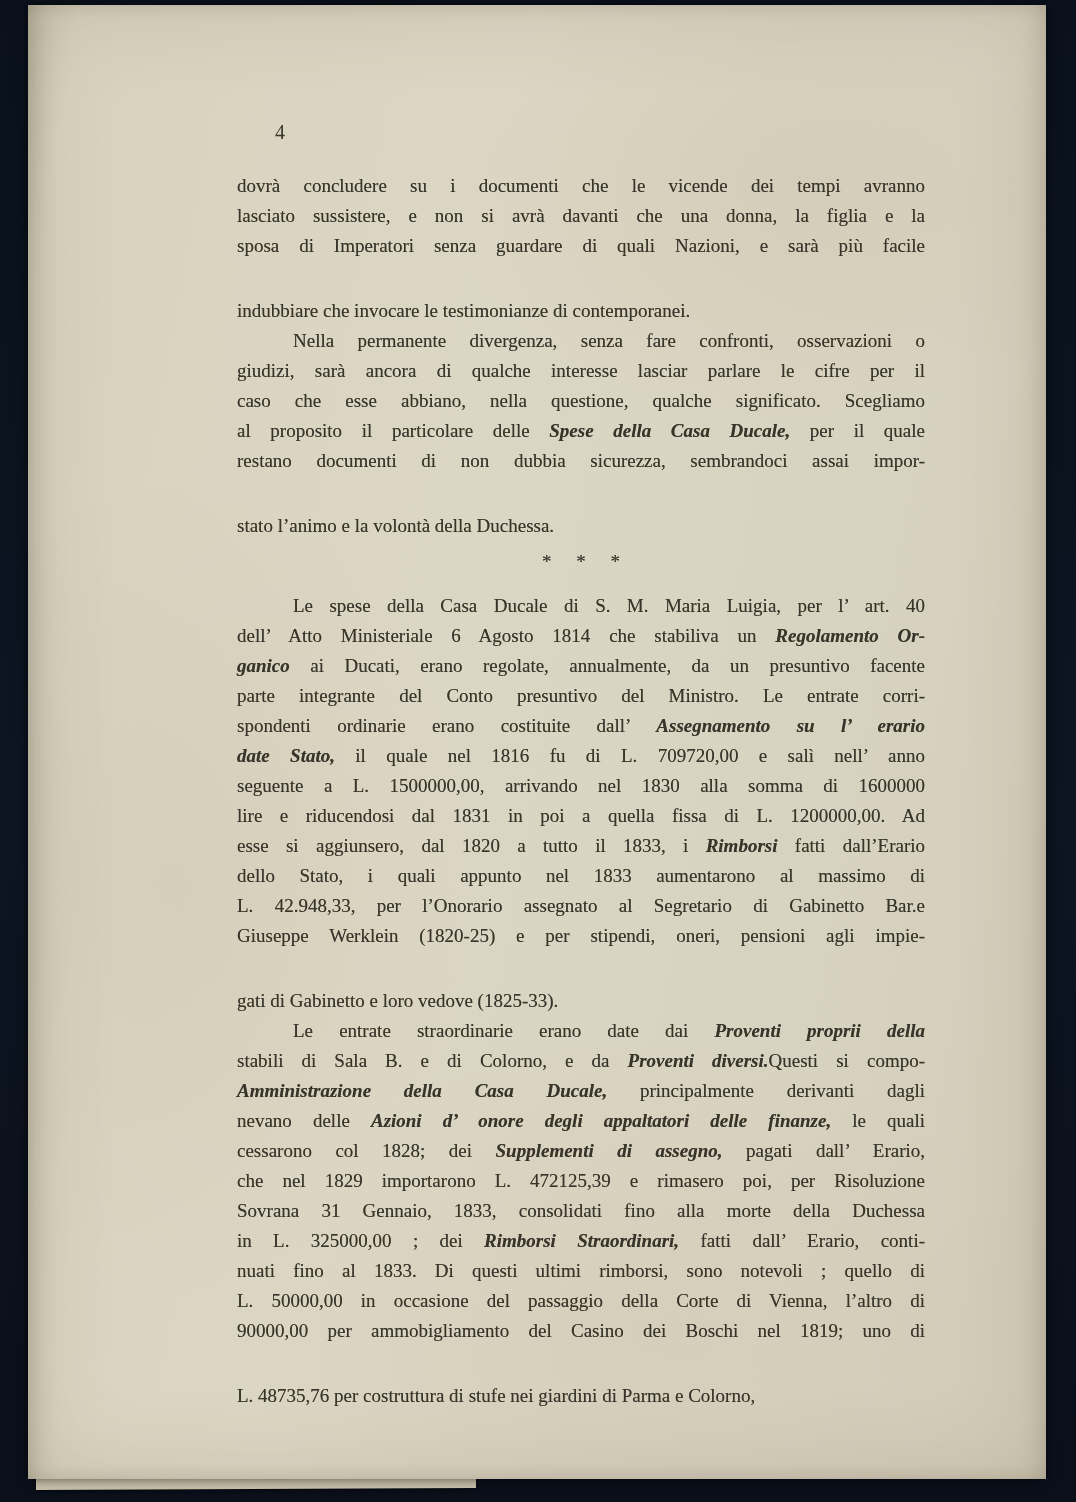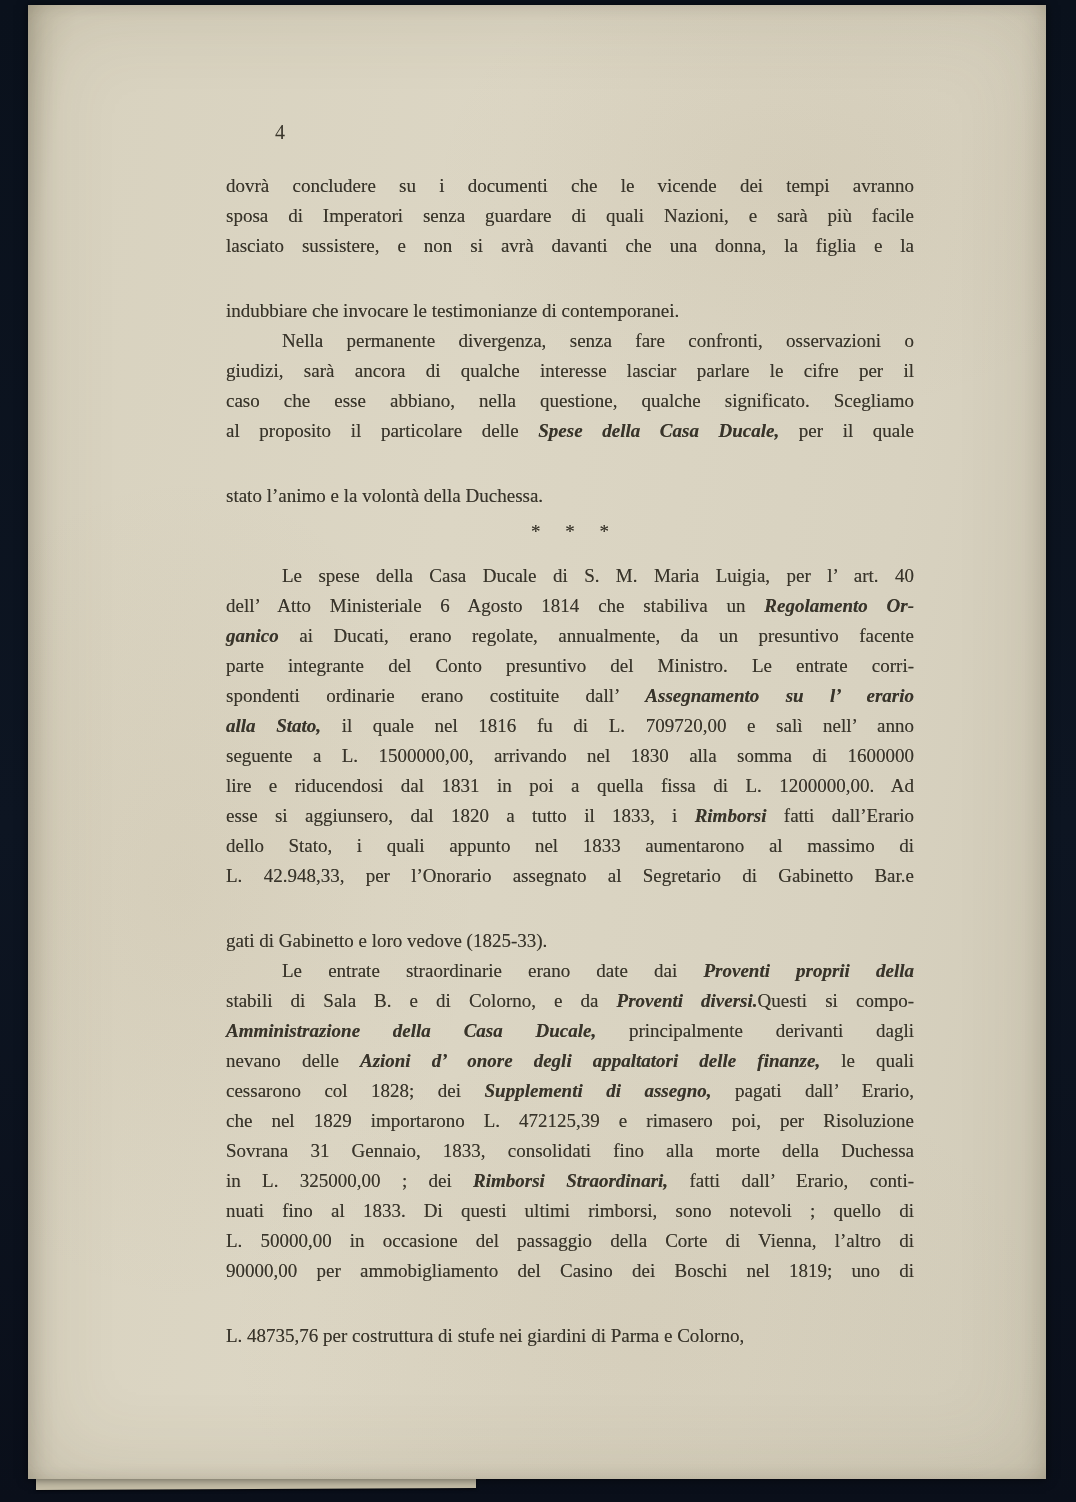--- a/index.html
+++ b/index.html
@@ -26,21 +26,21 @@
       inset 0 0 90px rgba(90,72,45,.16),
       inset 14px 0 26px -12px rgba(50,42,28,.28),
       inset -12px 0 24px -12px rgba(50,42,28,.22),
       0 0 10px rgba(0,0,0,.6);
   }
   .page-number {
     position: absolute; left: 247px; top: 116px;
     font-size: 20px; color: var(--ink, #38342a);
   }
   .text-block {
-    position: absolute; left: 198px; top: 166px; width: 688px;
+    position: absolute; left: 209px; top: 166px; width: 688px;
     color: var(--ink, #38342a); font-size: 19px;
     text-shadow: 0 0 .5px rgba(56,52,42,.55);
   }
   .para { margin: 0; }
   .line {
     line-height: 30px;
     text-align: justify;
     text-align-last: justify;
     -moz-text-align-last: justify;
   }
@@ -56,44 +56,46 @@
 </head>
 <body>
 
 <div class="scan-bg">
   <div class="under-page"></div>
   <div class="page">
     <div class="page-number">4</div>
     <div class="text-block">
         <div class="para">
           <div class="line"><span>dovrà concludere su i documenti che le vicende dei tempi avranno</span></div>
+          <div class="line"><span>lasciato sussistere, e non si avrà davanti che una donna, la figlia e la</span></div>
           <div class="line"><span>sposa di Imperatori senza guardare di quali Nazioni, e sarà più facile</span></div>
-          <div class="line"><span>lasciato sussistere, e non si avrà davanti che una donna, la figlia e la</span></div>
           <div class="line last"><span>indubbiare che invocare le testimonianze di contemporanei.</span></div>
         </div>
         <div class="para">
           <div class="line indent"><span>Nella permanente divergenza, senza fare confronti, osservazioni o</span></div>
           <div class="line"><span>giudizi, sarà ancora di qualche interesse lasciar parlare le cifre per il</span></div>
           <div class="line"><span>caso che esse abbiano, nella questione, qualche significato. Scegliamo</span></div>
           <div class="line"><span>al proposito il particolare delle </span><span class="it">Spese della Casa Ducale,</span><span> per il quale</span></div>
+          <div class="line"><span>restano documenti di non dubbia sicurezza, sembrandoci assai impor-</span></div>
           <div class="line last"><span>stato l’animo e la volontà della Duchessa.</span></div>
         </div>
         <div class="separator">* * *</div>
         <div class="para">
           <div class="line indent"><span>Le spese della Casa Ducale di S. M. Maria Luigia, per l’ art. 40</span></div>
           <div class="line"><span>dell’ Atto Ministeriale 6 Agosto 1814 che stabiliva un </span><span class="it">Regolamento Or-</span></div>
           <div class="line"><span class="it">ganico</span><span> ai Ducati, erano regolate, annualmente, da un presuntivo facente</span></div>
           <div class="line"><span>parte integrante del Conto presuntivo del Ministro. Le entrate corri-</span></div>
           <div class="line"><span>spondenti ordinarie erano costituite dall’ </span><span class="it">Assegnamento su l’ erario</span></div>
-          <div class="line"><span class="it">alla Stato,</span><span> il quale nel 1816 fu di L. 709720,00 e salì nell’ anno</span></div>
+          <div class="line"><span class="it">date Stato,</span><span> il quale nel 1816 fu di L. 709720,00 e salì nell’ anno</span></div>
           <div class="line"><span>seguente a L. 1500000,00, arrivando nel 1830 alla somma di 1600000</span></div>
           <div class="line"><span>lire e riducendosi dal 1831 in poi a quella fissa di L. 1200000,00. Ad</span></div>
           <div class="line"><span>esse si aggiunsero, dal 1820 a tutto il 1833, i </span><span class="it">Rimborsi</span><span> fatti dall’Erario</span></div>
           <div class="line"><span>dello Stato, i quali appunto nel 1833 aumentarono al massimo di</span></div>
           <div class="line"><span>L. 42.948,33, per l’Onorario assegnato al Segretario di Gabinetto Bar.e</span></div>
+          <div class="line"><span>Giuseppe Werklein (1820-25) e per stipendi, oneri, pensioni agli impie-</span></div>
           <div class="line last"><span>gati di Gabinetto e loro vedove (1825-33).</span></div>
         </div>
         <div class="para">
           <div class="line indent"><span>Le entrate straordinarie erano date dai </span><span class="it">Proventi proprii della</span></div>
           <div class="line"><span>stabili di Sala B. e di Colorno, e da </span><span class="it">Proventi diversi.</span><span>Questi si compo-</span></div>
           <div class="line"><span class="it">Amministrazione della Casa Ducale,</span><span> principalmente derivanti dagli</span></div>
           <div class="line"><span>nevano delle </span><span class="it">Azioni d’ onore degli appaltatori delle finanze,</span><span> le quali</span></div>
           <div class="line"><span>cessarono col 1828; dei </span><span class="it">Supplementi di assegno,</span><span> pagati dall’ Erario,</span></div>
           <div class="line"><span>che nel 1829 importarono L. 472125,39 e rimasero poi, per Risoluzione</span></div>
           <div class="line"><span>Sovrana 31 Gennaio, 1833, consolidati fino alla morte della Duchessa</span></div>

